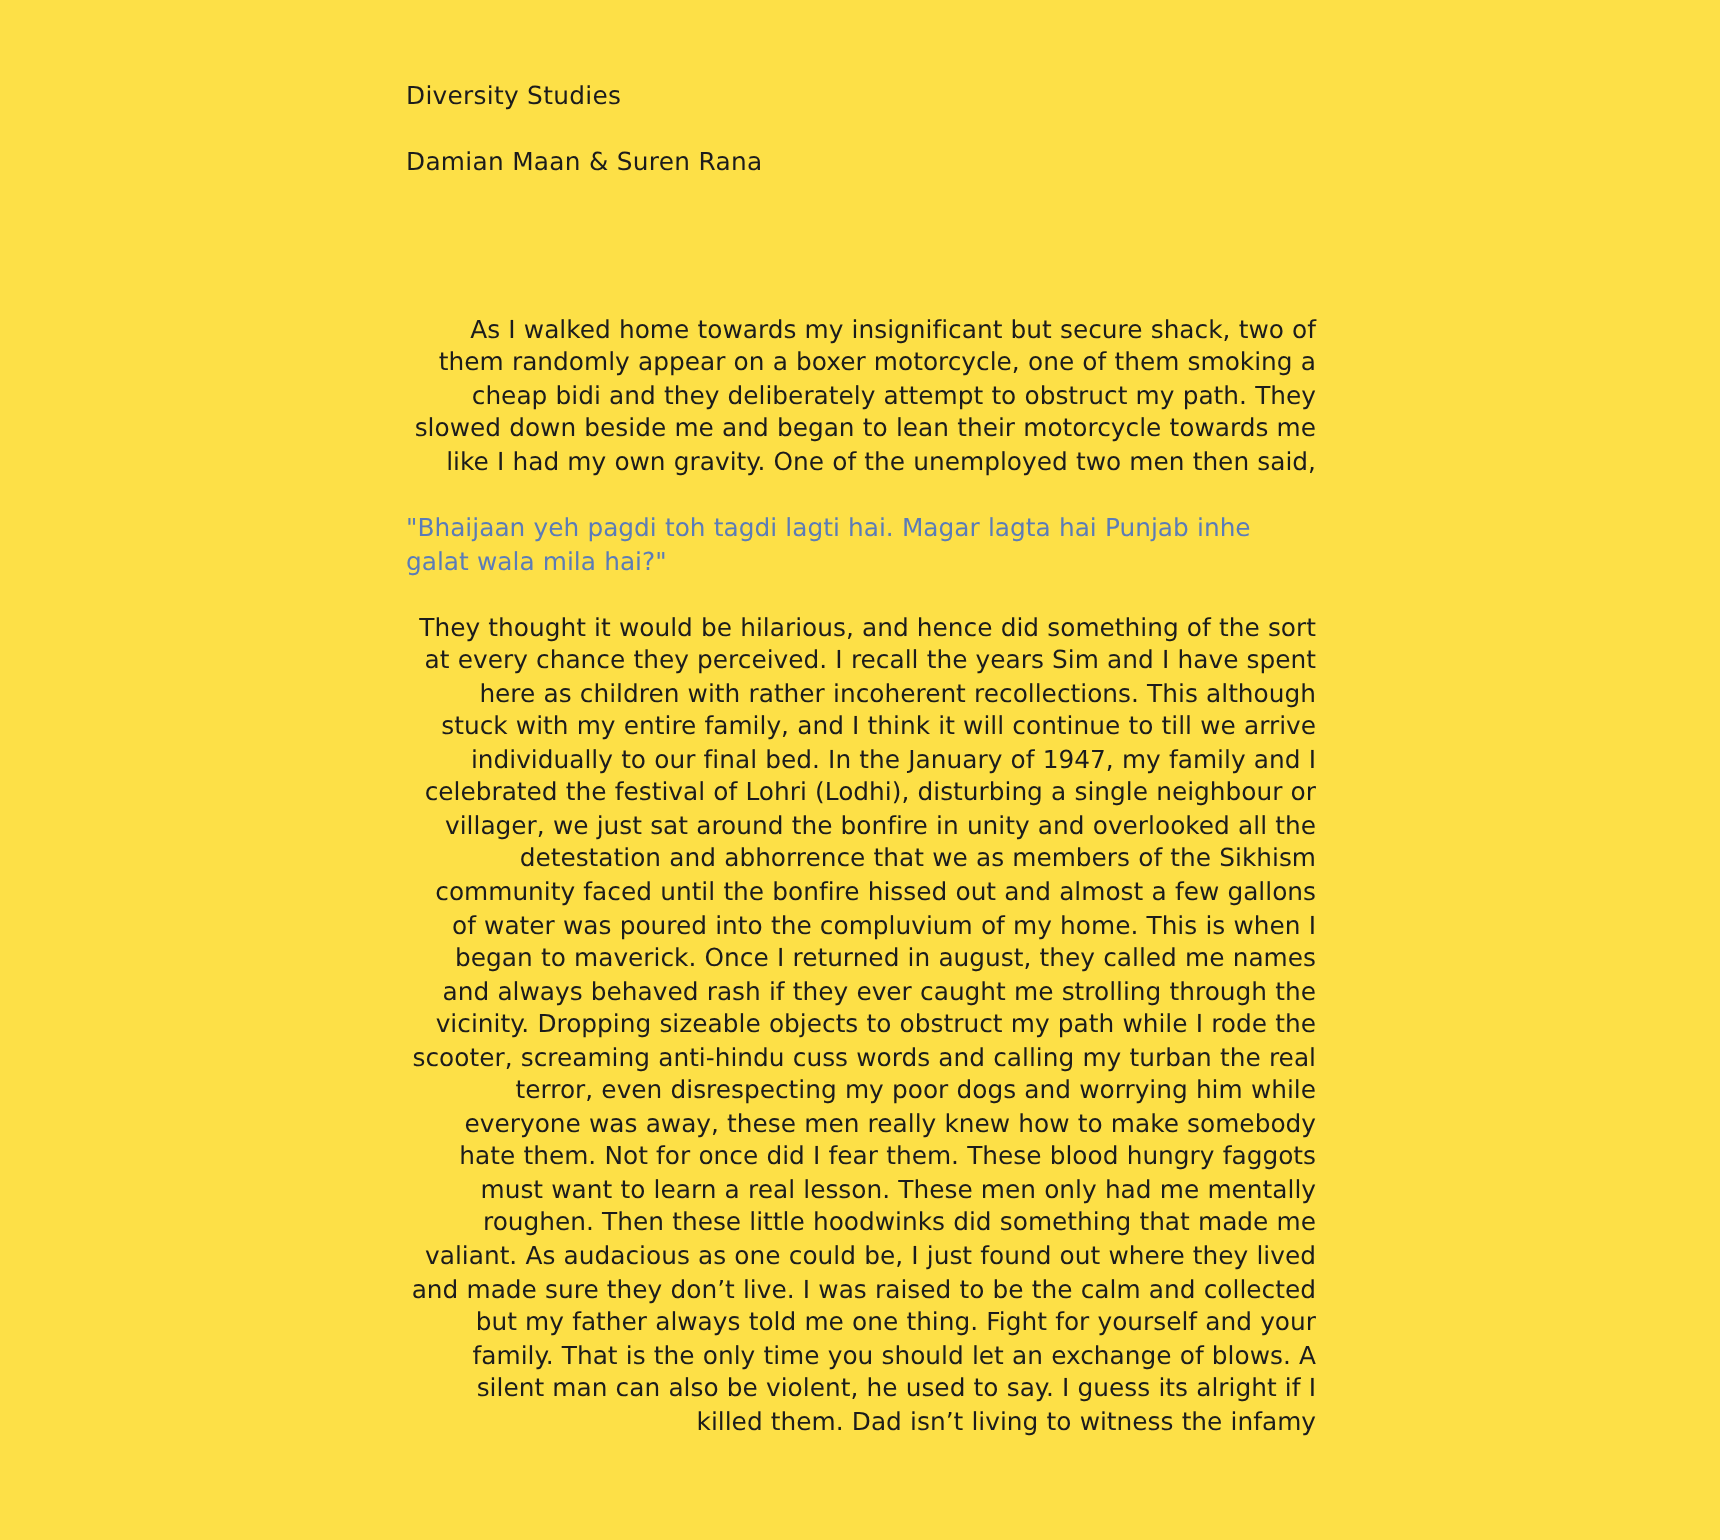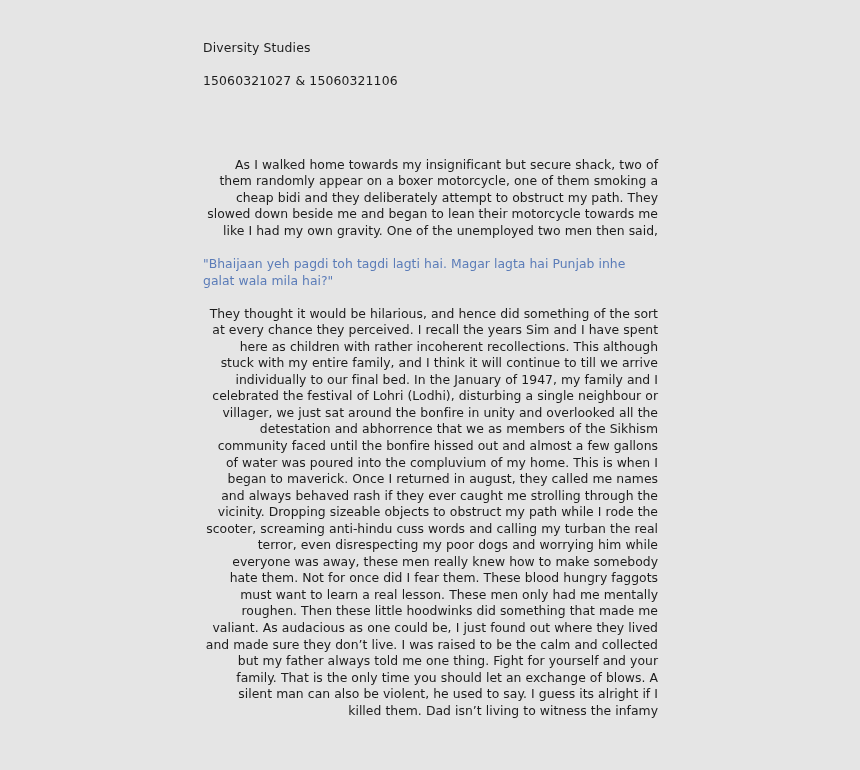--- a/index.html
+++ b/index.html
@@ -11,21 +11,21 @@
     width: 860px;
     height: 770px;
     background: #f8f8f8;
     font-family: "DejaVu Sans", sans-serif;
     overflow: hidden;
   }
   .page {
     position: relative;
     width: 860px;
     height: 770px;
-    background: #e5e5e5;
+    background: #fde047;
     box-sizing: border-box;
   }
   .content {
     position: absolute;
     left: 203px;
     top: 32px;
     width: 455px;
   }
   .heading-block {
     margin: 0;
@@ -72,21 +72,21 @@
   }
 </style>
 </head>
 <body>
 
 <div class="page">
   <div class="content">
 
     <div class="heading-block">
       <p class="heading-line first">Diversity Studies</p>
-      <p class="heading-line">15060321027 &amp; 15060321106</p>
+      <p class="heading-line">Damian Maan &amp; Suren Rana</p>
     </div>
 
     <div class="spacer-big"></div>
 
     <p class="para body-one">As I walked home towards my insignificant but secure shack, two of them randomly appear on a boxer motorcycle, one of them smoking a cheap bidi and they deliberately attempt to obstruct my path. They slowed down beside me and began to lean their motorcycle towards me like I had my own gravity. One of the unemployed two men then said,</p>
 
     <p class="quote">"Bhaijaan yeh pagdi toh tagdi lagti hai. Magar lagta hai Punjab inhe galat wala mila hai?"</p>
 
     <p class="para body-two">They thought it would be hilarious, and hence did something of the sort at every chance they perceived. I recall the years Sim and I have spent here as children with rather incoherent recollections. This although stuck with my entire family, and I think it will continue to till we arrive individually to our final bed. In the January of 1947, my family and I celebrated the festival of Lohri (Lodhi), disturbing a single neighbour or villager, we just sat around the bonfire in unity and overlooked all the detestation and abhorrence that we as members of the Sikhism community faced until the bonfire hissed out and almost a few gallons of water was poured into the compluvium of my home. This is when I began to maverick. Once I returned in august, they called me names and always behaved rash if they ever caught me strolling through the vicinity. Dropping sizeable objects to obstruct my path while I rode the scooter, screaming anti-hindu cuss words and calling my turban the real terror, even disrespecting my poor dogs and worrying him while everyone was away, these men really knew how to make somebody hate them. Not for once did I fear them. These blood hungry faggots must want to learn a real lesson. These men only had me mentally roughen. Then these little hoodwinks did something that made me valiant. As audacious as one could be, I just found out where they lived and made sure they don’t live. I was raised to be the calm and collected but my father always told me one thing. Fight for yourself and your family. That is the only time you should let an exchange of blows. A silent man can also be violent, he used to say.  I guess its alright if I killed them. Dad isn’t living to witness the infamy</p>
 

